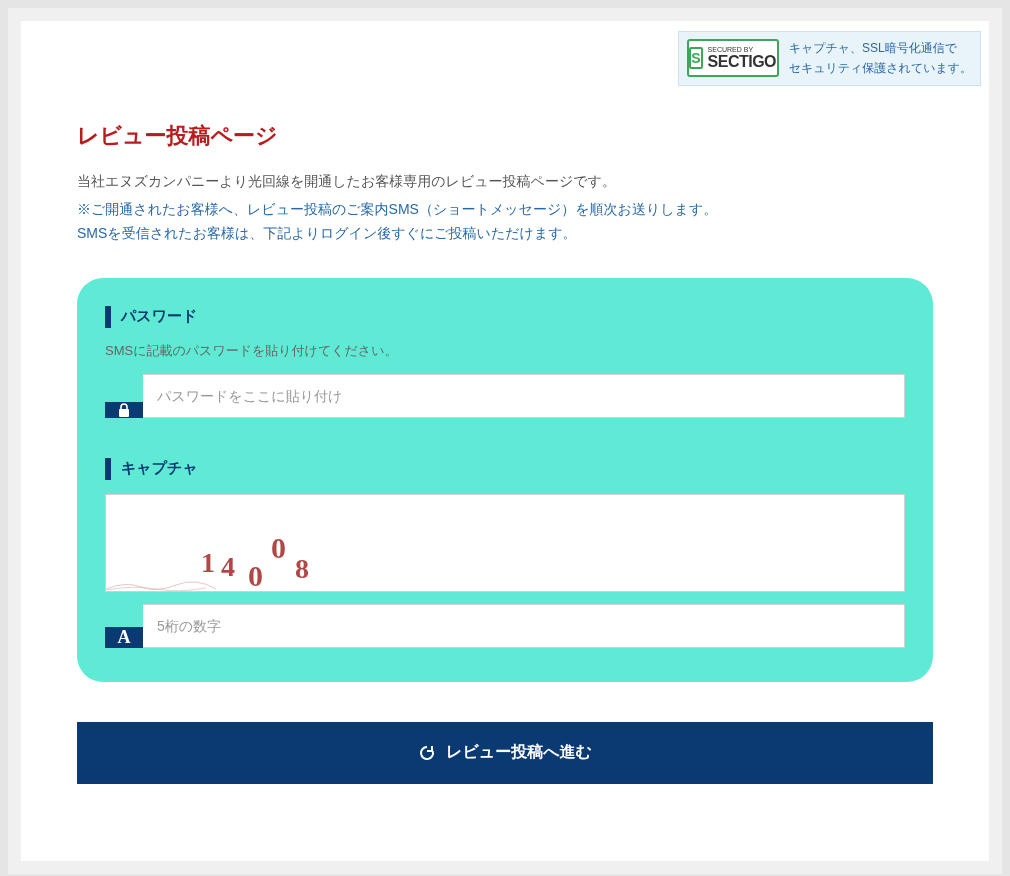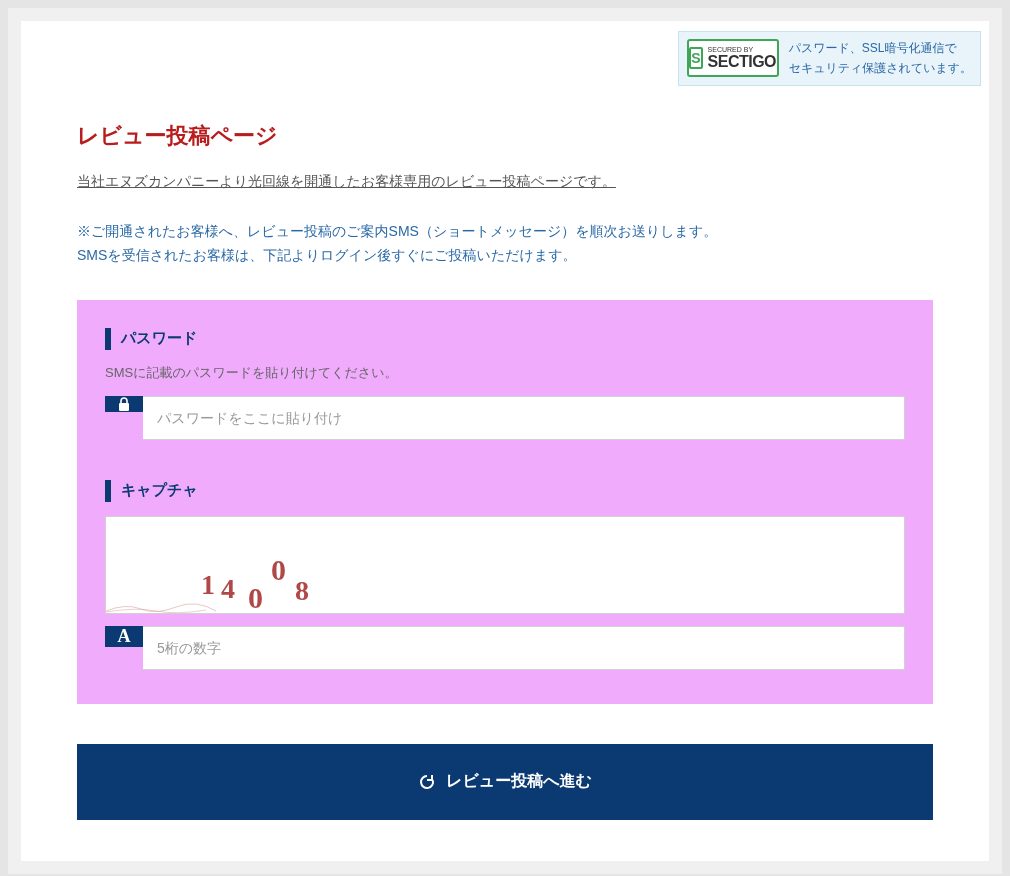--- a/index.html
+++ b/index.html
@@ -77,33 +77,33 @@
     .page-title {
       font-size: 22px;
       font-weight: bold;
       color: #b91c1c;
       margin-bottom: 19px;
     }
     .intro {
       font-size: 14px;
       color: #555;
       line-height: 1.6;
-      margin-bottom: 28px;
-      text-decoration: underline;
+      margin-bottom: 6px;
     }
     .notice {
       font-size: 14px;
       color: #2a69a6;
       line-height: 1.7;
       margin-bottom: 32px;
     }
     .form-area {
-      background: #f0abfc;
+      background: #5eead4;
       padding: 28px 28px 34px 28px;
       margin-bottom: 40px;
+      border-radius: 26px;
     }
     .section-header {
       display: flex;
       align-items: center;
       gap: 10px;
       margin-bottom: 14px;
     }
     .section-bar {
       width: 6px;
       height: 22px;
@@ -114,21 +114,21 @@
       font-weight: bold;
       color: #0b3a72;
     }
     .section-help {
       font-size: 13px;
       color: #666;
       margin-bottom: 14px;
     }
     .input-group {
       display: flex;
-      align-items: flex-start;
+      align-items: flex-end;
       margin-bottom: 40px;
       margin-top: 12px;
     }
     .input-group:last-child { margin-bottom: 0; }
     .input-icon {
       width: 38px;
       background: #0b3a72;
       display: flex;
       align-items: center;
       justify-content: center;
@@ -178,21 +178,21 @@
       height: 30px;
     }
     .icon-a {
       font-family: Georgia, serif;
       font-weight: bold;
       font-size: 18px;
     }
     .submit-btn {
       display: flex;
       width: 100%;
-      height: 76px;
+      height: 62px;
       background: #0b3a72;
       color: #fff;
       align-items: center;
       justify-content: center;
       gap: 10px;
       font-size: 16px;
       font-weight: bold;
       border: none;
       cursor: pointer;
     }
@@ -207,21 +207,21 @@
 
     <div class="ssl-badge-area">
       <div class="sectigo-logo">
         <div class="sectigo-mark">S</div>
         <div class="sectigo-text">
           <span>SECURED BY</span>
           <span class="brand">SECTIGO</span>
         </div>
       </div>
       <div class="ssl-desc">
-        <span>パスワード、SSL暗号化通信で</span><br>
+        <span>キャプチャ、SSL暗号化通信で</span><br>
         <span>セキュリティ保護されています。</span>
       </div>
     </div>
 
     <div class="content">
       <h1 class="page-title">レビュー投稿ページ</h1>
 
       <div class="intro">
         <span>当社エヌズカンパニーより光回線を開通したお客様専用のレビュー投稿ページです。</span><br>
       </div>

